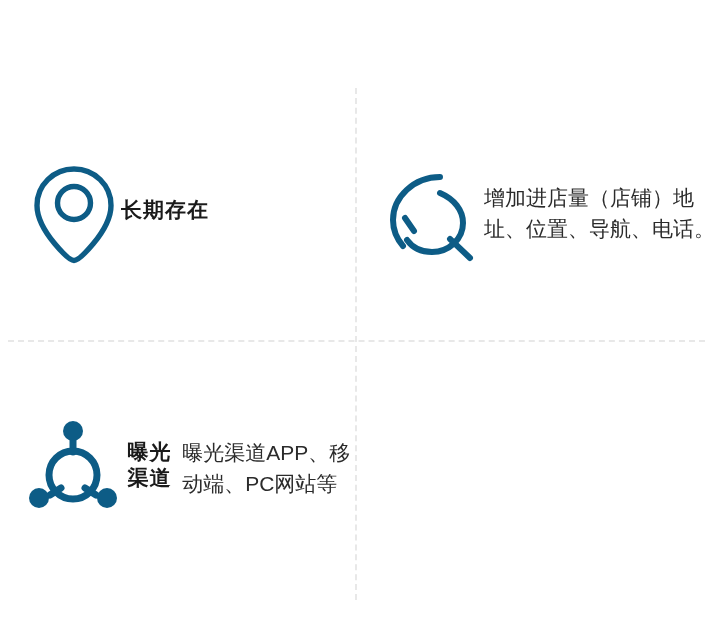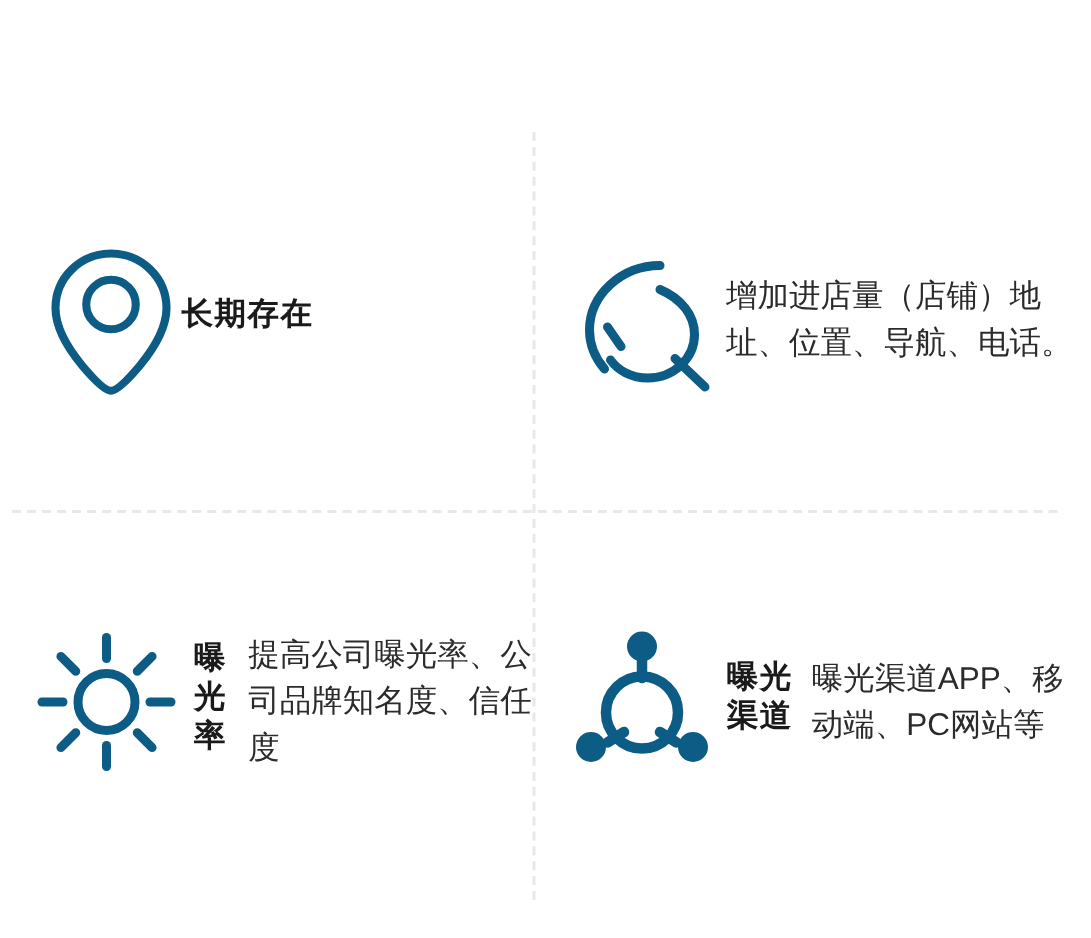--- a/index.html
+++ b/index.html
@@ -140,39 +140,20 @@
           <path d="M62 30 C76 36 85 47 85 60 C85 76 71 89 54 89 C43 89 34 84 29 77" stroke="#0d5c86" stroke-width="6" stroke-linecap="round"></path>
 
           <path d="M27 55 L36 68" stroke="#0d5c86" stroke-width="6" stroke-linecap="round"></path>
 
           <path d="M72 76 L92 95" stroke="#0d5c86" stroke-width="6" stroke-linecap="round"></path>
         </svg>
       </div>
       <div class="cell-body">增加进店量（店铺）地址、位置、导航、电话。</div>
     </div>
 
-    <div class="cell cell-3">
-      <div class="icon-wrap">
-        <svg width="96" height="96" viewBox="0 0 96 96" fill="none">
-          <circle cx="48" cy="48" r="19" stroke="#0d5c86" stroke-width="6"></circle>
-          <g stroke="#0d5c86" stroke-width="6" stroke-linecap="round">
-            <path d="M48 5 L48 19"></path>
-            <path d="M48 77 L48 91"></path>
-            <path d="M5 48 L19 48"></path>
-            <path d="M77 48 L91 48"></path>
-            <path d="M17.6 17.6 L27.5 27.5"></path>
-            <path d="M68.5 68.5 L78.4 78.4"></path>
-            <path d="M78.4 17.6 L68.5 27.5"></path>
-            <path d="M27.5 68.5 L17.6 78.4"></path>
-          </g>
-        </svg>
-      </div>
-      <div class="cell-title">曝光率</div>
-      <div class="cell-body">提高公司曝光率、公司品牌知名度、信任度</div>
-    </div>
 
     <div class="cell cell-4">
       <div class="icon-wrap">
         <svg width="100" height="96" viewBox="0 0 100 96" fill="none">
 
           <g stroke="#0d5c86" stroke-width="7" stroke-linecap="round">
             <path d="M50 14 L50 32"></path>
             <path d="M27 75 L38 68"></path>
             <path d="M73 75 L62 68"></path>
           </g>

